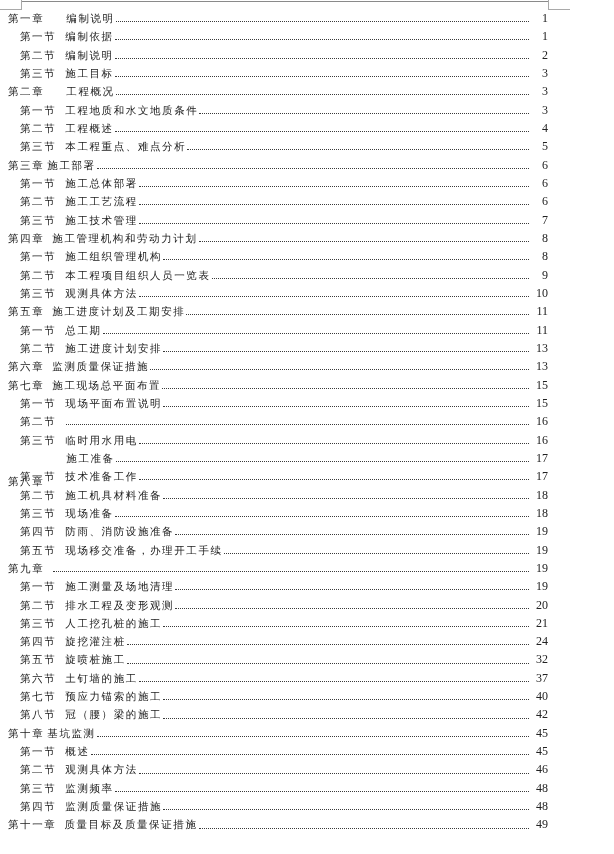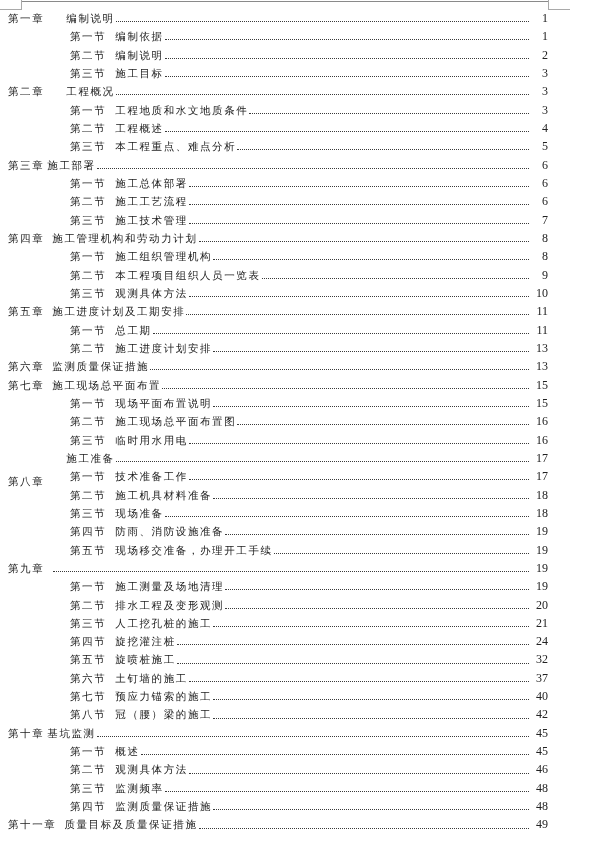--- a/index.html
+++ b/index.html
@@ -34,21 +34,21 @@
   .toc-row {
     position: relative;
     height: 18.33px;
     line-height: 18.33px;
     display: flex;
     align-items: center;
     font-size: 10.5px;
     white-space: nowrap;
   }
   .toc-row.chapter { padding-left: 8px; }
-  .toc-row.section { padding-left: 70px; }
+  .toc-row.section { padding-left: 20px; }
   .toc-row .label {
     letter-spacing: 1.6px;
     flex: 0 0 auto;
   }
   .toc-row.chapter .label { margin-right: 8px; }
   .toc-row.section .label { margin-right: 9px; }
   .toc-row .title {
     letter-spacing: 1.6px;
     flex: 0 0 auto;
   }
@@ -207,21 +207,20 @@
       <span class="page">15</span>
     </div>
     <div class="toc-row section">
       <span class="label">第一节</span>
       <span class="title">现场平面布置说明</span>
       <span class="leader"></span>
       <span class="page">15</span>
     </div>
     <div class="toc-row section">
       <span class="label">第二节</span>
-      <span class="title">施工现场总平面布置图</span>
       <span class="leader"></span>
       <span class="page">16</span>
     </div>
     <div class="toc-row section">
       <span class="label">第三节</span>
       <span class="title">临时用水用电</span>
       <span class="leader"></span>
       <span class="page">16</span>
     </div>
     <div class="toc-row chapter">

